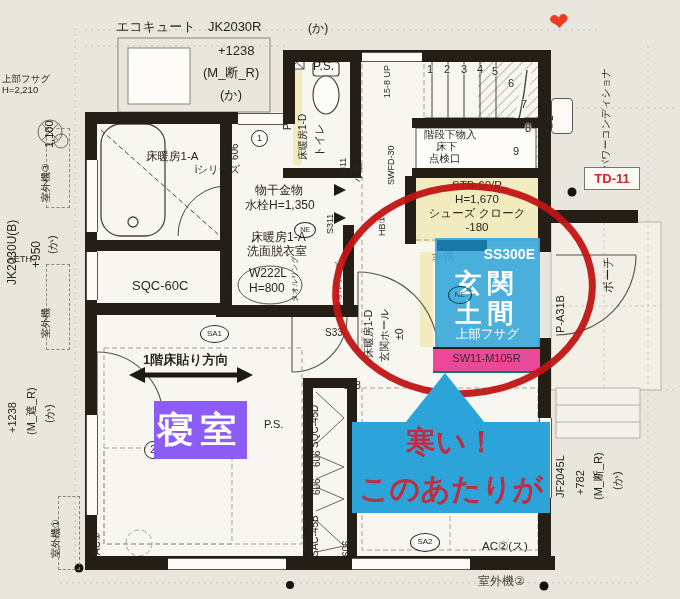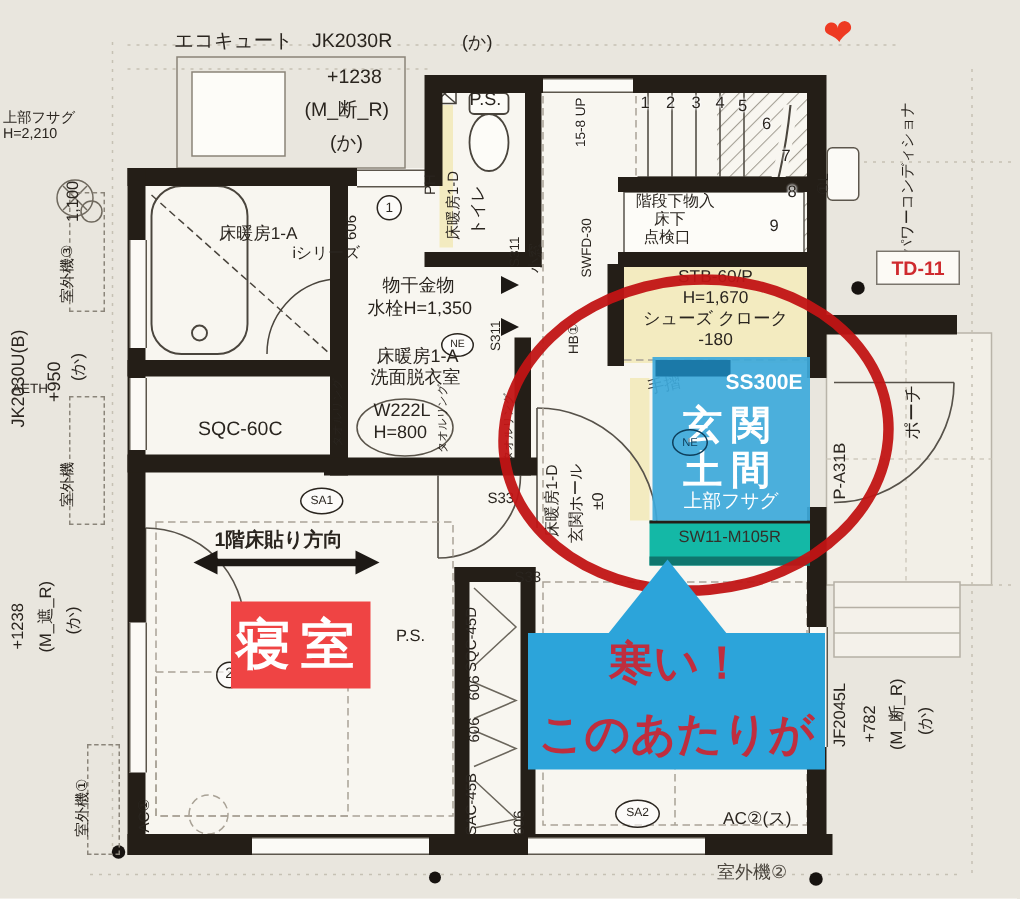--- a/index.html
+++ b/index.html
@@ -15,31 +15,31 @@
   .rot{position:absolute;height:12px;line-height:12px;white-space:nowrap;z-index:3;
        transform:rotate(-90deg);transform-origin:0 100%;font-size:10px;}
   .circ{position:absolute;border:1.2px solid #2a251f;border-radius:50%;text-align:center;z-index:3;background:rgba(255,255,255,.6);}
   .halo{text-shadow:0 0 2px #fff,0 0 2px #fff,0 0 2px #fff;}
   .dashbox{position:absolute;border:1px dashed #8b857a;z-index:1;}
   .ctr{text-align:center;}
   #red-ellipse{position:absolute;left:332px;top:183px;width:250px;height:200px;border:7px solid #c11414;
                border-radius:50%;transform:rotate(-5deg);opacity:.95;z-index:4;}
   #entrance-box{position:absolute;left:435px;top:238px;width:105px;height:109px;background:rgba(61,169,218,.93);z-index:5;}
   #entrance-tab{position:absolute;left:2px;top:2px;width:50px;height:11px;background:#1b79a8;}
-  #bedroom-badge{position:absolute;left:154px;top:401px;width:93px;height:58px;background:#ef4444;z-index:5;
+  #bedroom-badge{position:absolute;left:154px;top:401px;width:93px;height:58px;background:#8b5cf6;z-index:5;
                  color:#fff;font-weight:bold;font-size:36px;line-height:58px;text-align:center;letter-spacing:7px;}
   #cold-box{position:absolute;left:352px;top:422px;width:198px;height:91px;background:#2ca4da;z-index:6;
             color:#bf2e3e;font-weight:bold;text-align:center;}
   #cold-arrow{position:absolute;left:405px;top:373px;width:0;height:0;z-index:6;
               border-left:40px solid transparent;border-right:40px solid transparent;border-bottom:50px solid #2ca4da;}
   #td11-box{position:absolute;left:584px;top:167px;width:54px;height:21px;background:#fcfaf5;border:1.5px solid #7a756c;
             z-index:5;color:#cf2a2e;font-weight:bold;font-size:13px;line-height:21px;text-align:center;}
   #heart{position:absolute;left:549px;top:8px;font-size:24px;color:#ee3a22;z-index:5;transform:rotate(-6deg);}
-  #sw11-strip{position:absolute;left:433px;top:347px;width:107px;height:22px;background:#14b8a6;
-              border-top:2px solid #241e17;border-bottom:6px solid #0f766e;z-index:3;
+  #sw11-strip{position:absolute;left:433px;top:347px;width:107px;height:22px;background:#ec4899;
+              border-top:2px solid #241e17;border-bottom:2px solid #0f766e;z-index:3;
               font-size:11px;line-height:18px;text-align:center;color:#33302a;}
 </style>
 </head>
 <body>
 
 <div id="stage">
 
   <div class="floor" style="left:85px;top:112px;width:455px;height:458px;"></div>
   <div class="floor" style="left:283px;top:50px;width:267px;height:74px;"></div>
 

